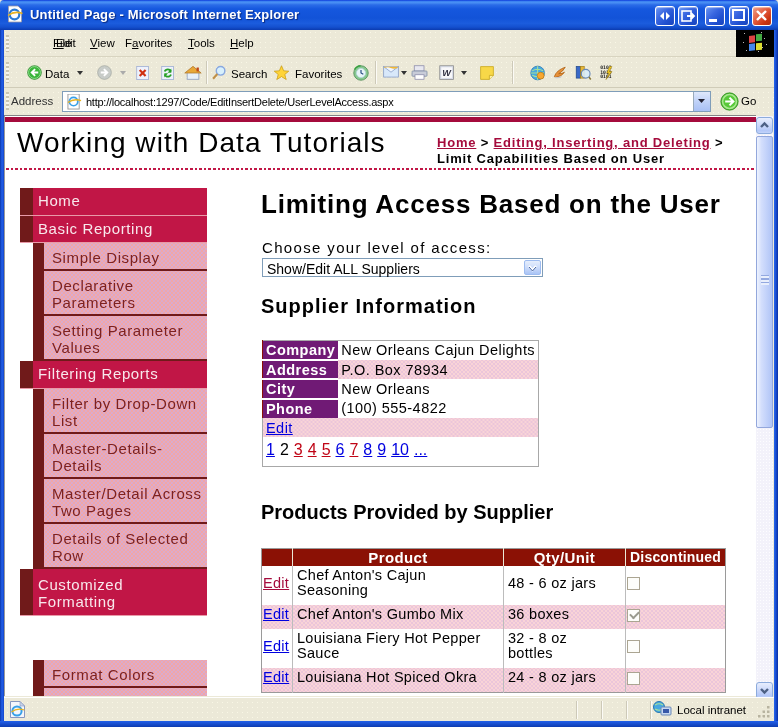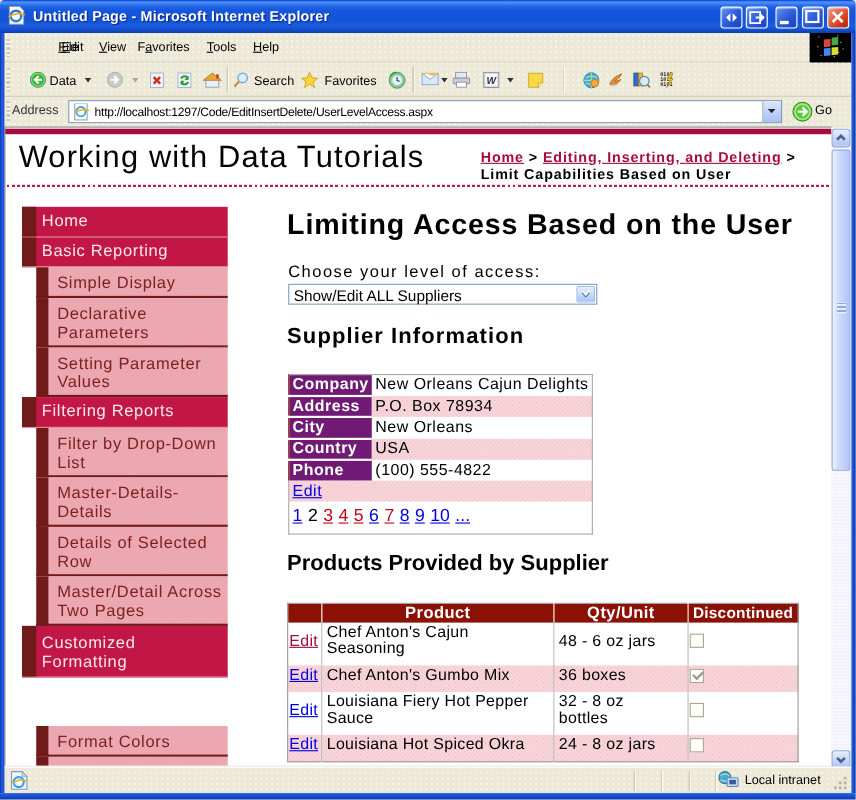--- a/index.html
+++ b/index.html
@@ -346,24 +346,24 @@
           <div class="tab"></div>
           <div class="txt">Filtering Reports</div>
         </div>
       <div class="si" style="height:45px;">
           <div class="txt">Filter by Drop-Down<br>List</div>
         </div>
       <div class="si" style="height:45px;">
           <div class="txt">Master-Details-<br>Details</div>
         </div>
       <div class="si" style="height:45px;">
+          <div class="txt">Master/Detail Across<br>Two Pages</div>
+        </div>
+      <div class="si" style="height:45px;">
           <div class="txt">Details of Selected<br>Row</div>
-        </div>
-      <div class="si" style="height:45px;">
-          <div class="txt">Master/Detail Across<br>Two Pages</div>
         </div>
       <div class="mi" style="height:47px;">
           <div class="tab"></div>
           <div class="txt" style="padding-top:8px;">Customized<br>Formatting</div>
         </div>
       <div class="si" style="height:28px;margin-top:44px;">
           <div class="txt">Format Colors</div>
         </div>
       <div class="si" style="height:45px;">
           <div class="txt">Custom Content in a<br>GridView</div>
@@ -391,24 +391,20 @@
               <td class="flabel">Company</td>
               <td class="val">New Orleans Cajun Delights</td>
             </tr>
         <tr>
               <td class="flabel">Address</td>
               <td class="val pinkbg">P.O. Box 78934</td>
             </tr>
         <tr>
               <td class="flabel">City</td>
               <td class="val">New Orleans</td>
-            </tr>
-        <tr>
-              <td class="flabel">Country</td>
-              <td class="val pinkbg">USA</td>
             </tr>
         <tr>
               <td class="flabel last">Phone</td>
               <td class="val">(100) 555-4822</td>
             </tr>
         <tr class="editrow">
               <td colspan="2" class="pinkbg"><a class="blue" href="#ed">Edit</a></td>
             </tr>
         <tr class="pager">
               <td colspan="2"><a class="blue" href="#1">1</a><span>2</span><a class="red" href="#3">3</a><a class="red" href="#4">4</a><a class="red" href="#5">5</a><a class="blue" href="#6">6</a><a class="red" href="#7">7</a><a class="blue" href="#8">8</a><a class="blue" href="#9">9</a><a class="blue" href="#10">10</a><a class="blue" href="#m">...</a></td>

